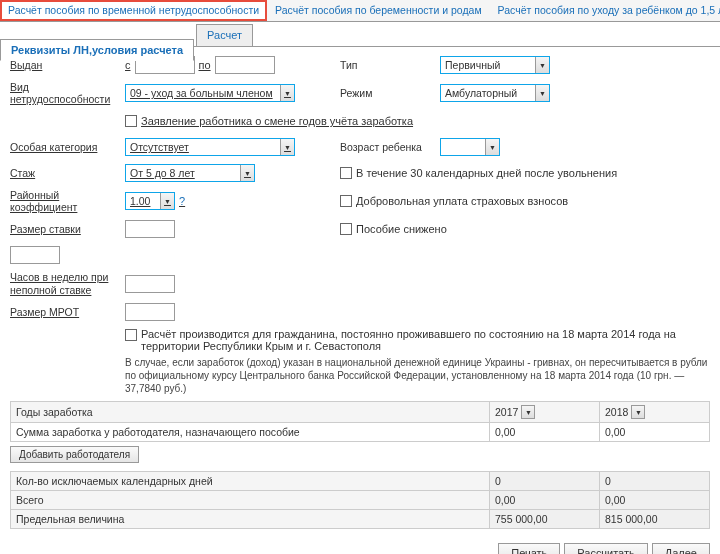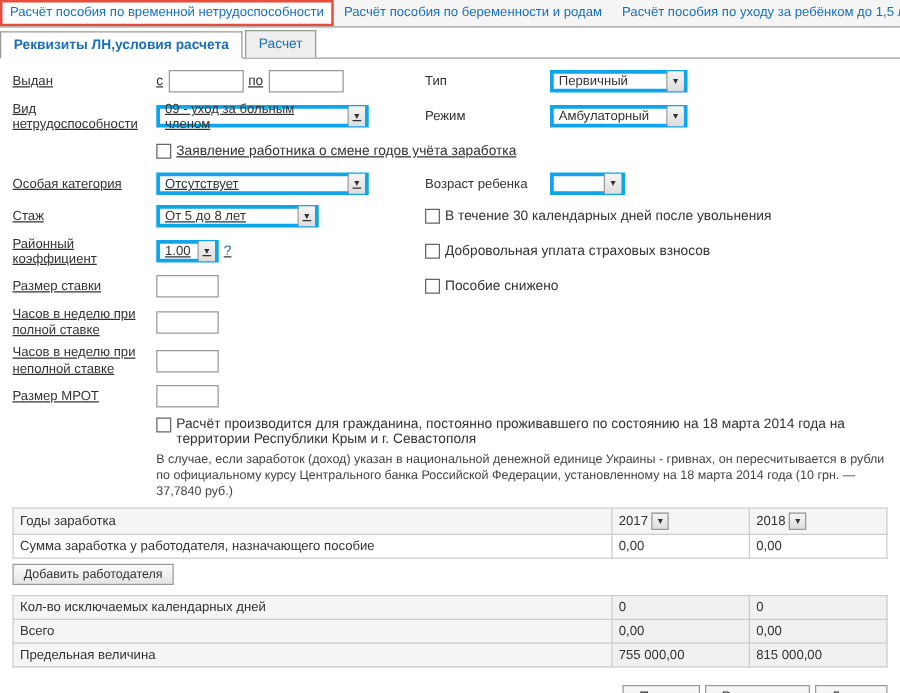--- a/index.html
+++ b/index.html
@@ -2,31 +2,31 @@
 <html><head>
 <meta charset="utf-8">
 <style>
 * { box-sizing: border-box; margin: 0; padding: 0; }
 body { font-family: Arial, sans-serif; font-size: 11px; color: #333; background: #fff; width: 720px; }
 .topnav { display: flex; border-bottom: 1px solid #999; background: #f5f5f5; height: 22px; overflow: hidden; white-space: nowrap; }
 .topnav-item { padding: 4px 8px; color: #1a6fb8; cursor: pointer; font-size: 10.5px; }
 .topnav-item.active { border: 2px solid #e74c3c; background: #fff; color: #1a6fb8; padding: 2px 6px; }
 .tabbar { display: flex; border-bottom: 1px solid #999; margin-top: 2px; }
 .tab { padding: 4px 10px; border: 1px solid #999; border-bottom: none; background: #eee; color: #1a6fb8; cursor: pointer; font-size: 11px; margin-right: 2px; }
-.tab.active { background: #fff; color: #1a6fb8; font-weight: bold; position: relative; top: 1px; border-bottom: 1px solid #fff; }
+.tab.active { background: #fff; color: #1a6fb8; font-weight: bold; position: relative; top: 15px; border-bottom: 1px solid #fff; }
 .form-area { padding: 8px 10px; }
 .row { display: flex; align-items: center; margin-bottom: 6px; min-height: 20px; }
 .col-left { width: 330px; display: flex; align-items: center; text-decoration: underline; }
 .col-right { flex: 1; display: flex; align-items: center; }
 .label { width: 115px; font-size: 10.5px; }
 .label-r { width: 100px; font-size: 10.5px; }
 input[type="text"] { border: 1px solid #999; height: 18px; padding: 1px 3px; font-size: 11px; }
 .input-sm { width: 50px; }
 .input-md { width: 60px; }
-.dropdown { display: inline-flex; align-items: center; border: 3px solid #0ea5e9; height: 18px; background: #fff; }
+.dropdown { display: inline-flex; align-items: center; border: 1px solid #0ea5e9; height: 18px; background: #fff; }
 .dropdown span { padding: 0 4px; font-size: 10.5px; }
 .dropdown .arrow { width: 14px; height: 16px; background: linear-gradient(#f5f5f5,#ddd); border-left: 1px solid #999; display: flex; align-items: center; justify-content: center; font-size: 7px; cursor: pointer; }
 .checkbox { width: 12px; height: 12px; border: 1px solid #666; margin-right: 4px; display: inline-block; vertical-align: middle; cursor: pointer; }
 .helplink { color: #1a6fb8; margin-left: 4px; cursor: pointer; }
 .note { font-size: 10px; color: #444; line-height: 1.3; margin-left: 115px; margin-bottom: 6px; }
 .note-indent { display: flex; align-items: flex-start; margin-left: 115px; margin-bottom: 4px; }
 .note-indent .checkbox { flex-shrink: 0; margin-top: 1px; }
 .table { width: 100%; border-collapse: collapse; margin-top: 4px; }
 .table td { border: 1px solid #ccc; padding: 3px 5px; font-size: 10.5px; background: #f5f5f5; vertical-align: middle; }
 .table .year-cell { text-align: left; width: 110px; }
@@ -156,21 +156,20 @@
       <input type="text" class="input-sm" style="">
     </div>
     <div class="col-right">
       <span class="checkbox"></span>
       <span>Пособие снижено</span>
     </div>
   </div>
 
   <div class="row">
     <div class="col-left">
-      <span class="label" style="line-height:1.2">Часов в неделю при полной ставке</span>
       <input type="text" class="input-sm" style="">
     </div>
   </div>
 
   <div class="row">
     <div class="col-left">
       <span class="label" style="line-height:1.2">Часов в неделю при неполной ставке</span>
       <input type="text" class="input-sm" style="">
     </div>
   </div>

